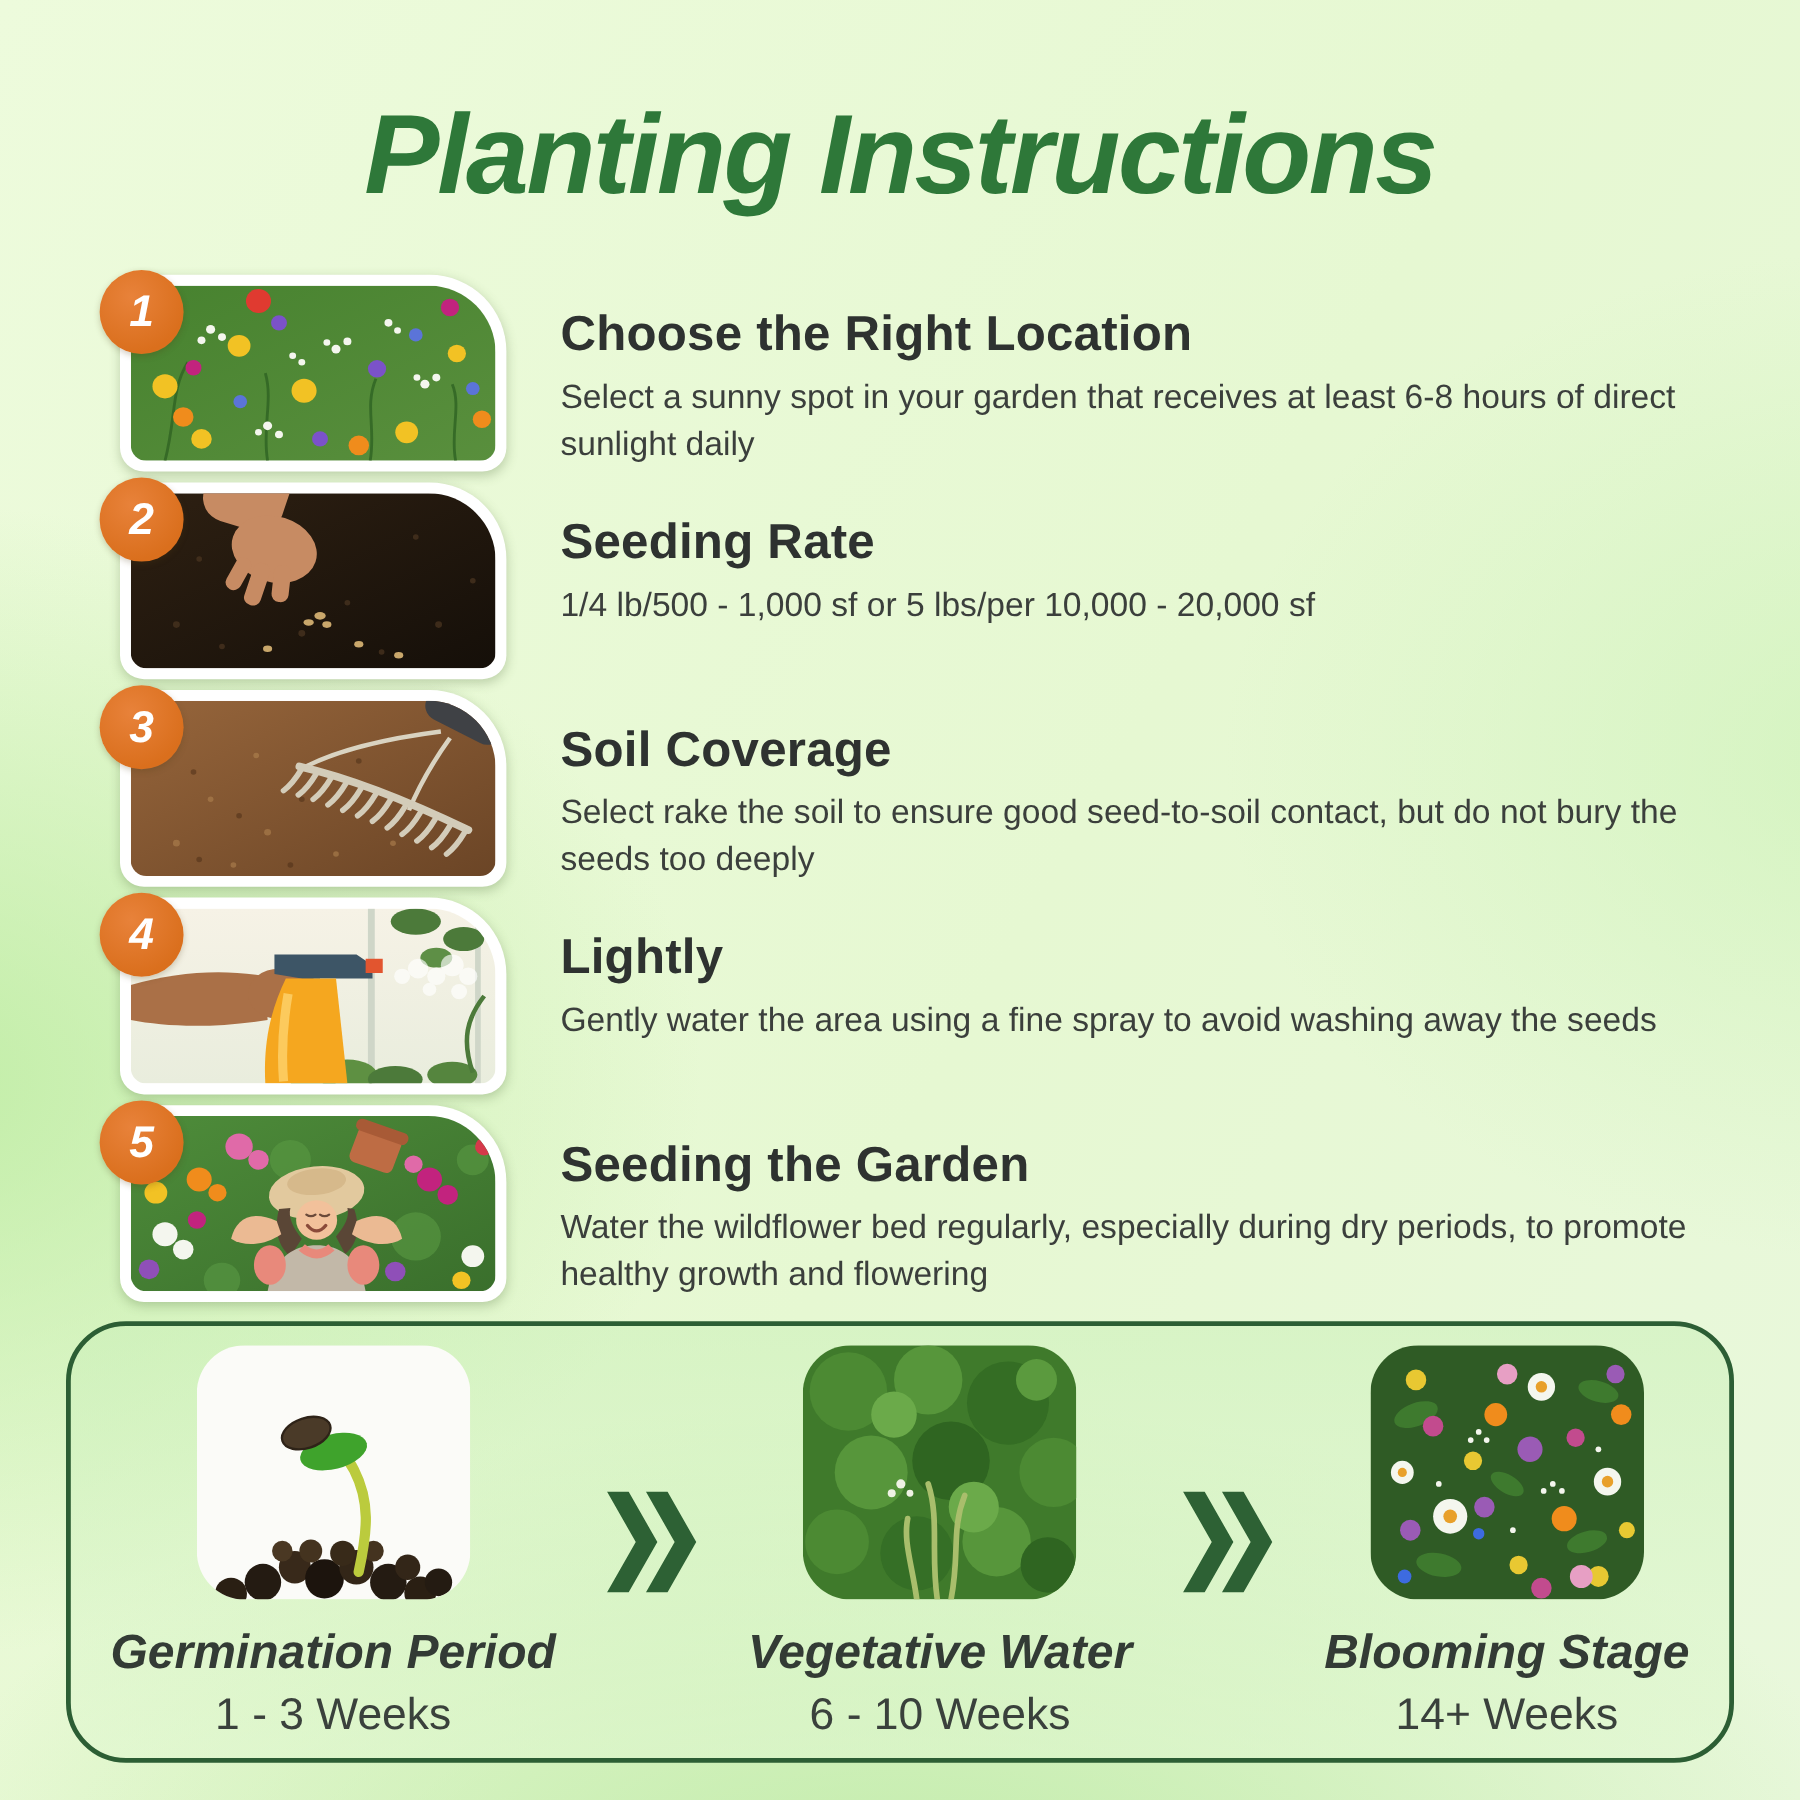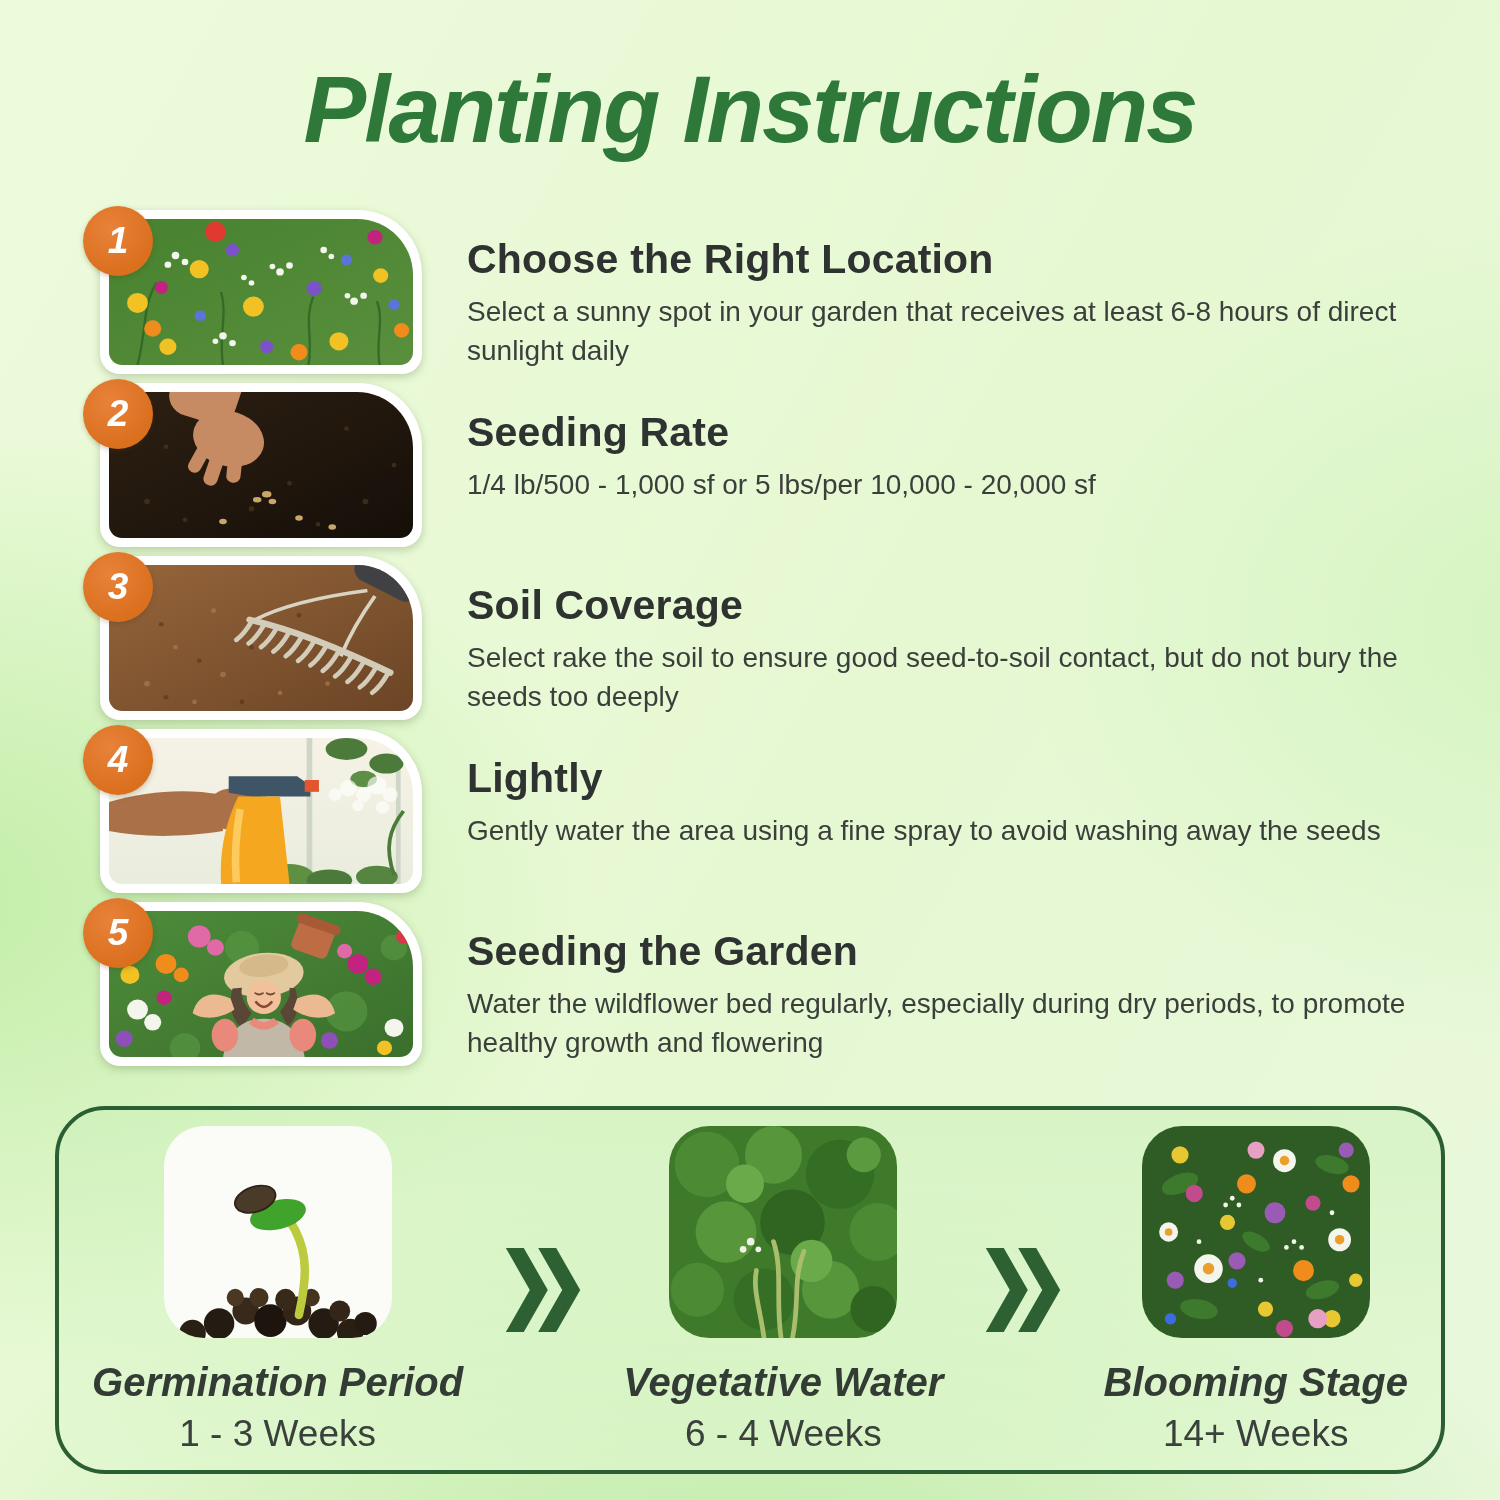--- a/index.html
+++ b/index.html
@@ -3,36 +3,36 @@
 <meta charset="utf-8">
 <style>
   html,body{margin:0;padding:0;}
   body{width:1500px;height:1500px;overflow:hidden;font-family:"Liberation Sans",sans-serif;}
   .page{position:relative;width:1500px;height:1500px;
     background:
       radial-gradient(1100px 800px at -5% 60%, rgba(186,235,158,.85), rgba(186,235,158,0) 60%),
       radial-gradient(900px 700px at 104% 42%, rgba(205,242,183,.7), rgba(205,242,183,0) 60%),
       radial-gradient(1300px 700px at 50% 108%, rgba(183,232,158,.85), rgba(183,232,158,0) 65%),
       linear-gradient(120deg,#EDFBDC 0%,#E6F8D2 55%,#E9F8DC 100%);}
-  .title{margin:0;padding-top:56px;text-align:center;font-size:94px;font-weight:bold;font-style:italic;
+  .title{margin:0;padding-top:75px;text-align:center;font-size:94px;font-weight:bold;font-style:italic;
     color:#2E7839;letter-spacing:-2px;}
   .steps{width:1400px;margin:46px 0 0 100px;}
   .step{display:flex;align-items:flex-start;margin-bottom:9px;min-height:164px;}
   .photo-card{position:relative;width:304px;height:146px;background:#ffffff;
     border-radius:20px 64px 20px 20px;padding:9px;box-shadow:0 3px 9px rgba(80,110,60,.3);flex:none;}
   .photo{width:100%;height:100%;border-radius:13px 56px 13px 13px;overflow:hidden;}
   .photo svg,.stage-photo svg{width:100%;height:100%;display:block;}
   .badge{position:absolute;left:-17px;top:-4px;width:70px;height:70px;border-radius:50%;
     background:radial-gradient(circle at 38% 32%, #E8823A, #DA6F1D 72%);
     color:#fff;font-size:37px;font-weight:bold;font-style:italic;
     display:flex;align-items:center;justify-content:center;box-shadow:0 2px 5px rgba(80,60,20,.25);}
   .step-text{margin-left:45px;padding-top:26px;}
   .step-heading{margin:0 0 10px;font-size:41px;font-weight:bold;color:#2E3230;letter-spacing:.2px;}
   .step-body{margin:0;font-size:28px;color:#3B3F3C;line-height:1.38;max-width:950px;}
-  .timeline-box{box-sizing:border-box;width:1390px;height:368px;margin:40px auto 0;
+  .timeline-box{box-sizing:border-box;width:1390px;height:368px;margin:16px auto 0;
     border:4px solid #2C5E34;border-radius:50px;
     background:linear-gradient(180deg, rgba(203,240,185,.55), rgba(226,248,210,.55));
     display:flex;align-items:center;justify-content:space-evenly;}
   .stage{display:flex;flex-direction:column;align-items:center;}
   .stage-photo{width:228px;height:212px;border-radius:40px;overflow:hidden;}
   .stage-label{margin-top:22px;font-size:40px;font-weight:bold;font-style:italic;color:#333B35;}
   .stage-duration{margin-top:8px;font-size:37px;color:#3A413C;}
   .chevrons{display:flex;align-items:center;}
 </style>
 </head>
@@ -406,21 +406,21 @@
             <path d="M100,220 C96,190 88,170 92,150"></path>
           </g>
           <g fill="#EFF2E4">
             <circle cx="86" cy="120" r="4"></circle>
               <circle cx="78" cy="128" r="3.5"></circle>
               <circle cx="94" cy="128" r="3"></circle>
           </g>
         </svg>
       </div>
       <div class="stage-label">Vegetative Water</div>
-      <div class="stage-duration">6 - 4 Weeks</div>
+      <div class="stage-duration">6 - 10 Weeks</div>
     </div>
 
     <div class="chevrons">
       <svg width="94" height="84" viewBox="0 0 124 140">
         <g fill="#2D6134">
           <polygon points="0,0 30,0 70,70 30,140 0,140 40,70"></polygon>
           <polygon points="54,0 84,0 124,70 84,140 54,140 94,70"></polygon>
         </g>
       </svg>
     </div>

